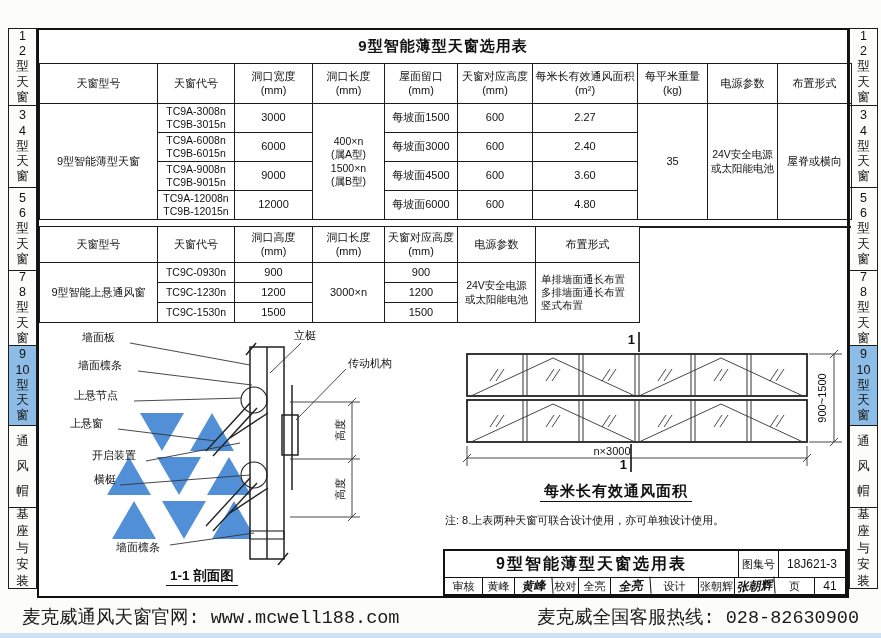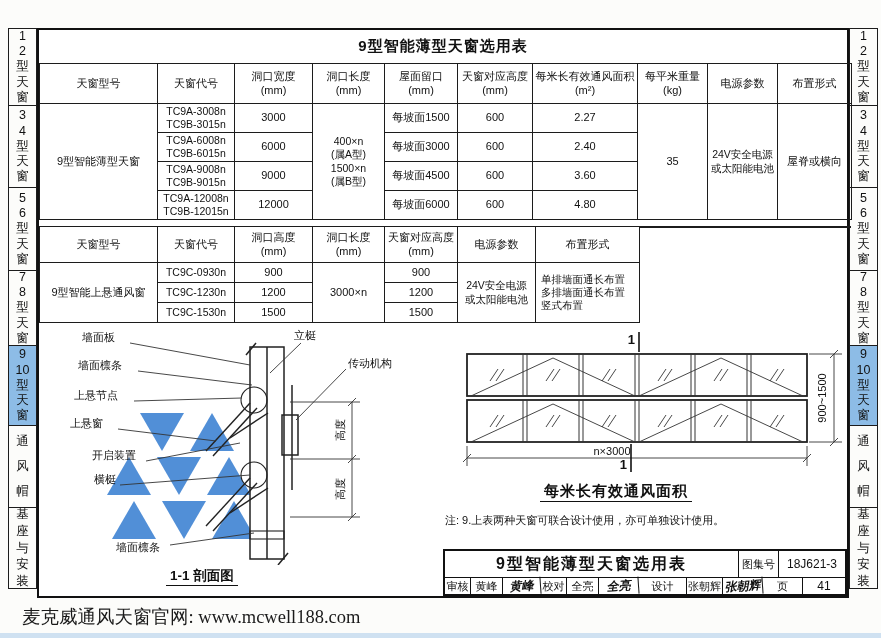--- a/index.html
+++ b/index.html
@@ -53,21 +53,21 @@
   .tb-cell { border-right:1.5px solid #111; display:flex; align-items:center; justify-content:center; font-size:11px; color:#111; overflow:hidden; }
   .tb-cell:last-child { border-right:none; }
   .tb-top { border-bottom:1.5px solid #111; height:27px; flex:none; }
   .tb-title { flex:1; font-size:16px; font-weight:bold; letter-spacing:2px; }
   .tb-bottom { height:16.5px; flex:none; }
   .sig { font-family:"DejaVu Serif", serif; font-style:italic; font-weight:bold; font-size:12px; transform:rotate(-4deg); }
   .num { font-size:12px; }
 
   
   .footer { position:absolute; left:0; top:600px; width:881px; height:33px; display:flex; align-items:center;
-            justify-content:space-between; padding:0 22px; font-family:Liberation Serif, serif; font-size:18.5px; color:#1a1a1a; }
+            justify-content:space-between; padding:0 22px; font-family:Liberation Mono, monospace; font-size:18.5px; color:#1a1a1a; }
   .blue-strip { position:absolute; left:0; bottom:0; width:881px; height:5px; background:#cfe1f1; }
 </style>
 </head>
 <body>
 
 <div class="page">
 
   <div class="sidebar left">
     <div class="side-cell" style="height:78px">1
 2
@@ -415,44 +415,45 @@
         <line x1="179" y1="114" x2="179" y2="142"></line>
       </g>
       <text x="183" y="14" font-size="13" font-weight="bold" text-anchor="end">1</text>
       <text x="175" y="139" font-size="13" font-weight="bold" text-anchor="end">1</text>
       <text x="160" y="125" font-size="11" text-anchor="middle">n×3000</text>
       <text font-size="11" text-anchor="middle" transform="translate(374,68) rotate(-90)">900~1500</text>
     </svg>
     <div class="caption elev-caption"><span>每米长有效通风面积</span></div>
 
     <div class="notes">
-      <div class="n1">注: 9.上表两种天窗可联合设计使用，亦可单独设计使用。</div>
+      <div class="n1">注: 8.上表两种天窗可联合设计使用，亦可单独设计使用。</div>
     </div>
 
     <div class="tblock">
       <div class="tb-row tb-top">
         <div class="tb-cell tb-title">9型智能薄型天窗选用表</div>
         <div class="tb-cell" style="width:40px">图集号</div>
         <div class="tb-cell num" style="width:66px">18J621-3</div>
       </div>
       <div class="tb-row tb-bottom">
-        <div class="tb-cell" style="width:26px">审核</div>
+        <div class="tb-cell" style="width:38px">审核</div>
         <div class="tb-cell" style="width:32px">黄峰</div>
         <div class="tb-cell sig" style="width:38px">黄峰</div>
         <div class="tb-cell" style="width:26px">校对</div>
         <div class="tb-cell" style="width:32px">全亮</div>
         <div class="tb-cell sig" style="width:40px">全亮</div>
         <div class="tb-cell" style="width:48px">设计</div>
         <div class="tb-cell" style="width:36px">张朝辉</div>
         <div class="tb-cell sig" style="width:40px">张朝辉</div>
         <div class="tb-cell" style="width:40px">页</div>
         <div class="tb-cell num" style="flex:1">41</div>
       </div>
     </div>
 
   </div>
 
   <div class="footer">
     <div>麦克威通风天窗官网: www.mcwell188.com</div>
+    <div>麦克威全国客服热线: 028-82630900</div>
   </div>
   <div class="blue-strip"></div>
 
 </div>
 
 </body></html>

